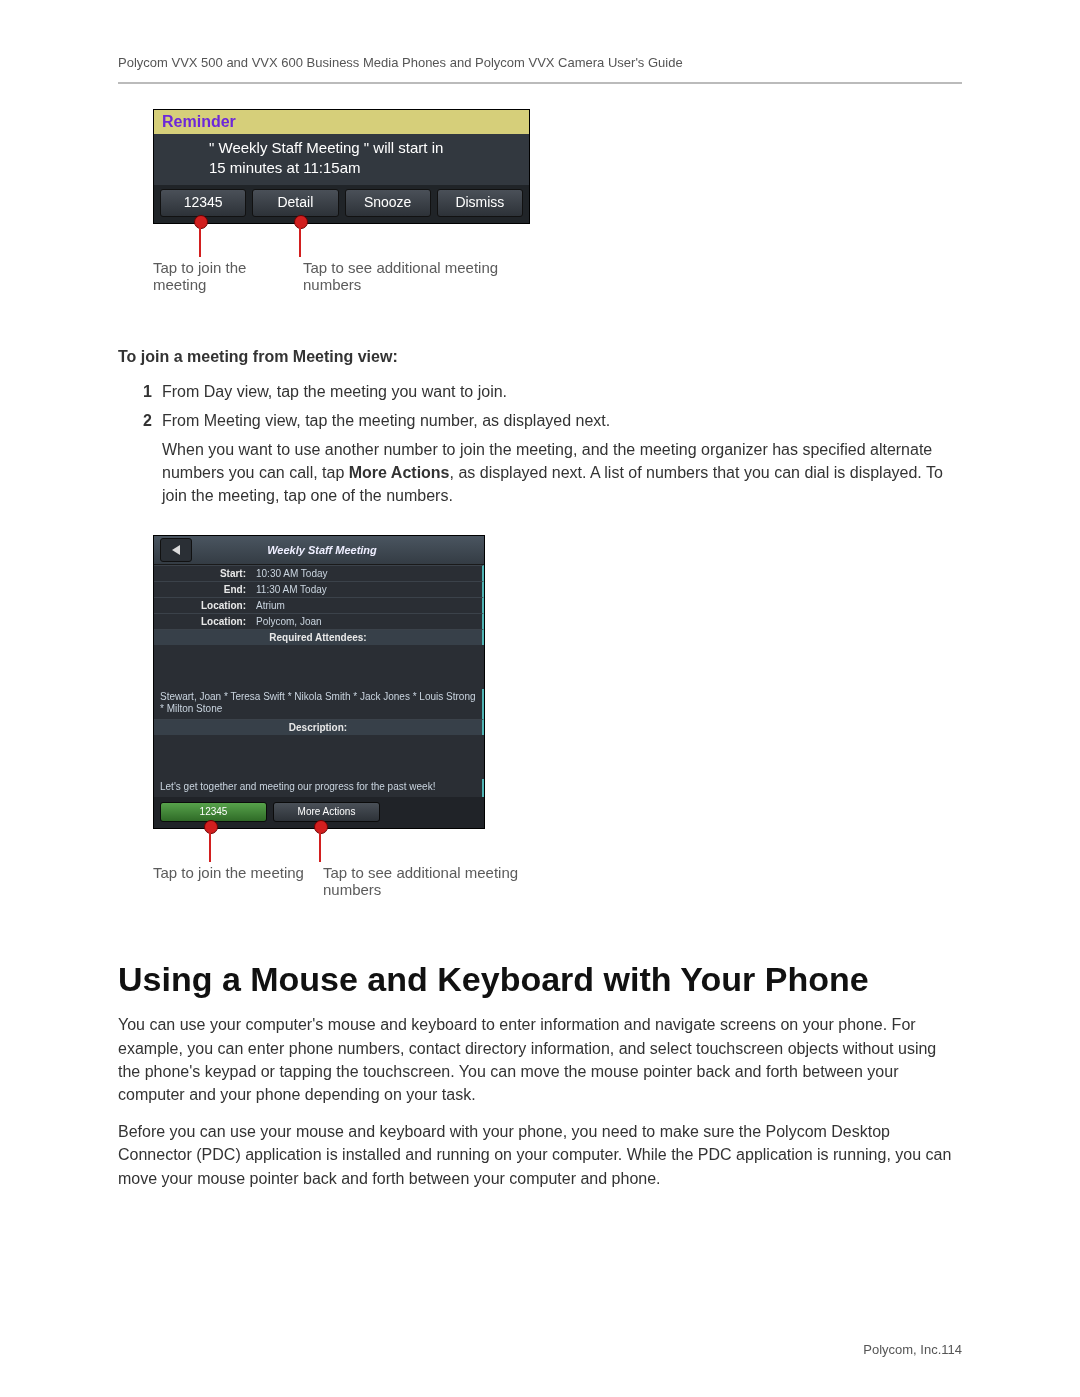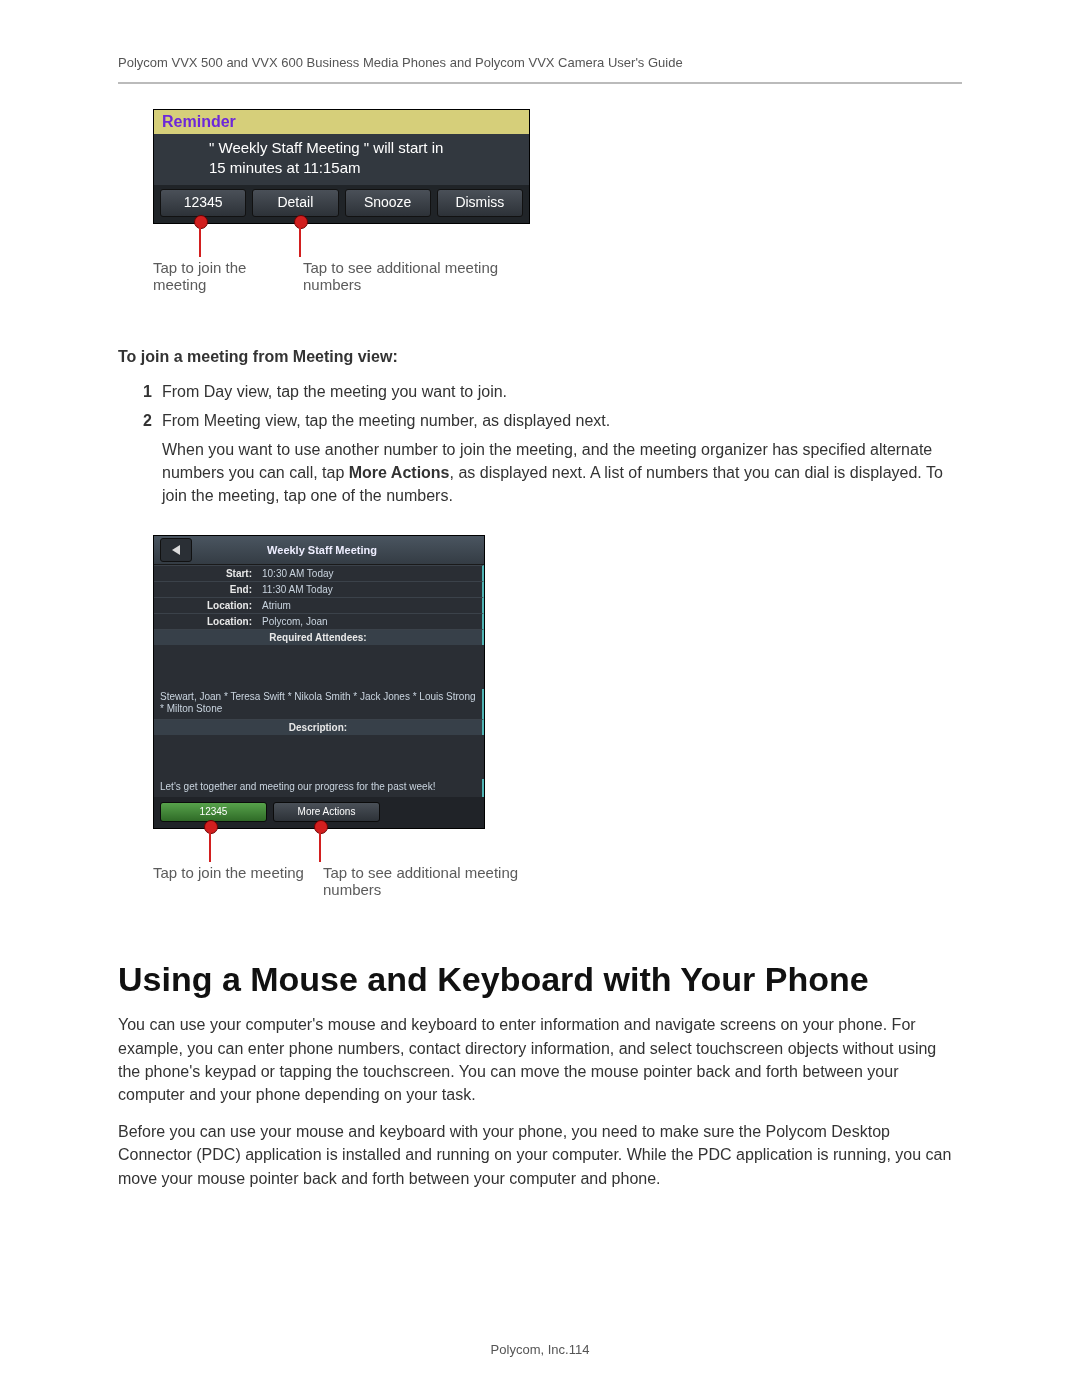--- a/index.html
+++ b/index.html
@@ -99,31 +99,32 @@
     border-bottom: 5px solid transparent;
     border-right: 8px solid #ddd;
   }
   .meeting-title {
     flex: 1;
     text-align: center;
     font-weight: bold;
     color: #eef;
     font-size: 11px;
     padding-right: 38px;
+    font-style: italic;
   }
   .mrow {
     display: flex;
     border-top: 1px solid #3b424a;
     border-right: 2px solid #4fb4b4;
   }
   .mlabel {
     width: 82px;
     text-align: right;
     font-weight: bold;
-    padding: 2px 6px 2px 16px;
+    padding: 2px 6px 2px 10px;
     color: #e8e8e8;
   }
   .mval {
     flex: 1;
     padding: 2px 4px;
     color: #c9d4df;
   }
   .section-hdr {
     background: #374049;
     text-align: center;
@@ -221,21 +222,21 @@
   .para {
     font-size: 16px;
     line-height: 1.45;
     margin-bottom: 14px;
   }
   .footer {
     position: absolute;
     bottom: 40px;
     left: 118px; right: 118px;
     display: flex;
-    justify-content: center;
+    justify-content: flex-end;
     font-size: 13px;
     color: #555;
   }
 </style>
 </head>
 <body>
 
 <div class="page">
 
   <div class="running-header">Polycom VVX 500 and VVX 600 Business Media Phones and Polycom VVX Camera User's Guide</div>

